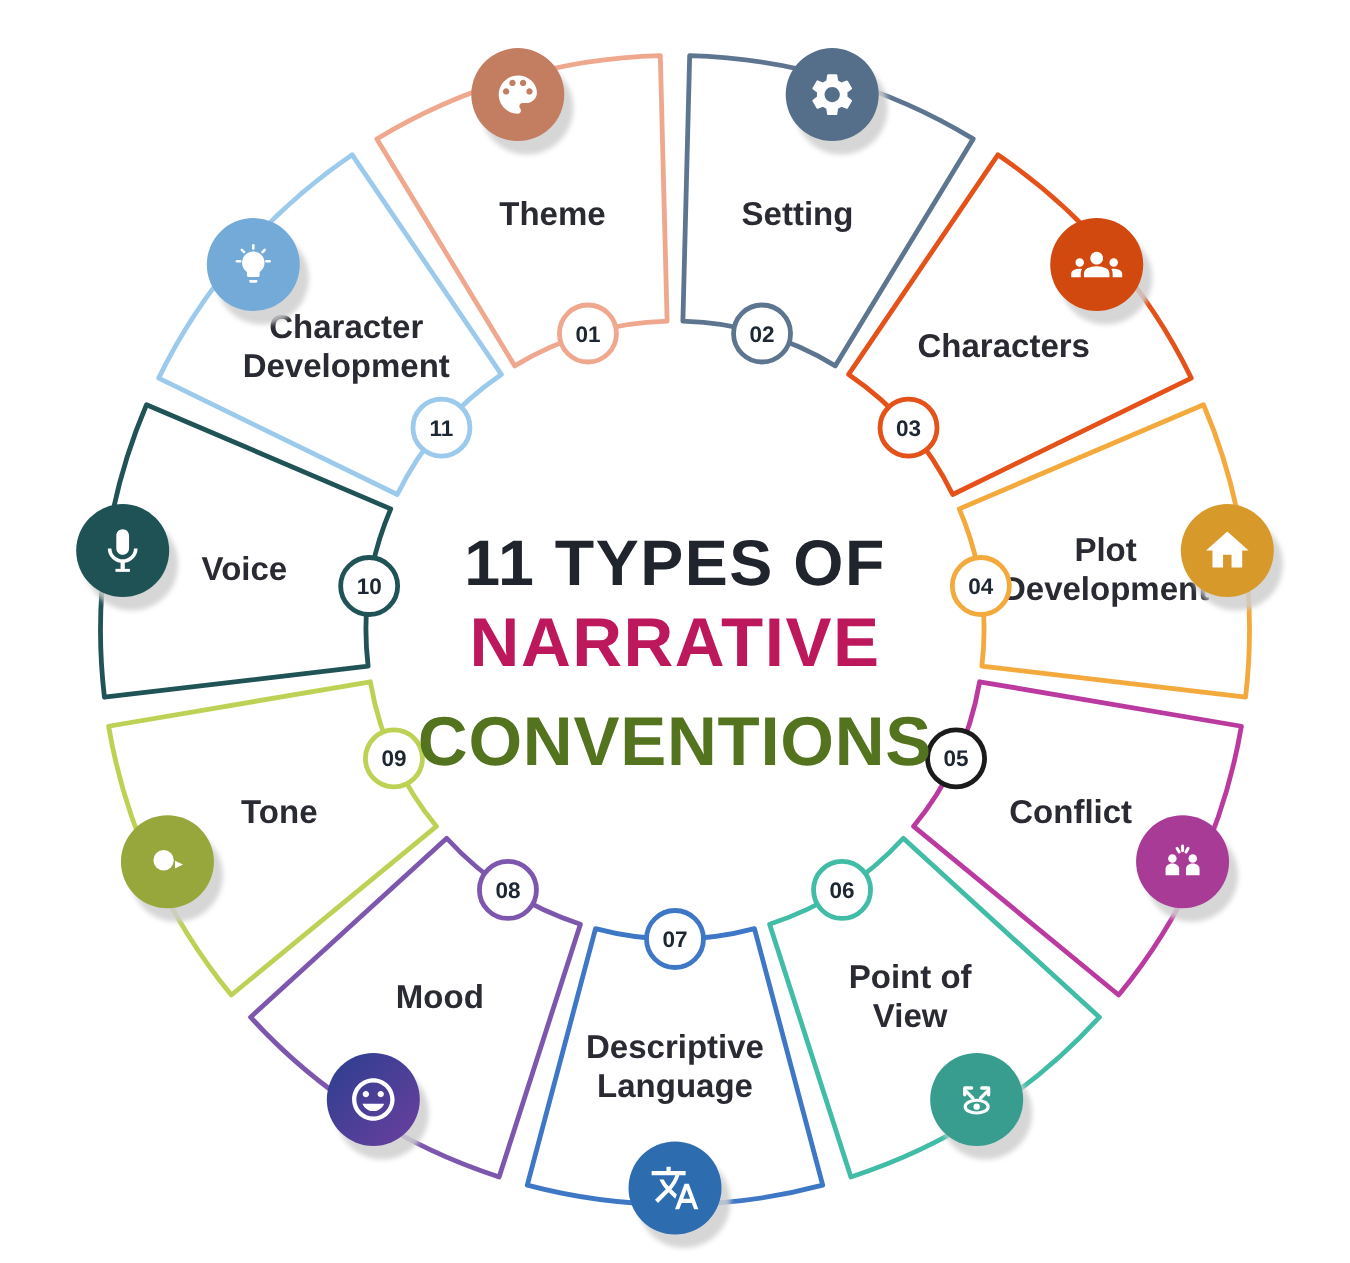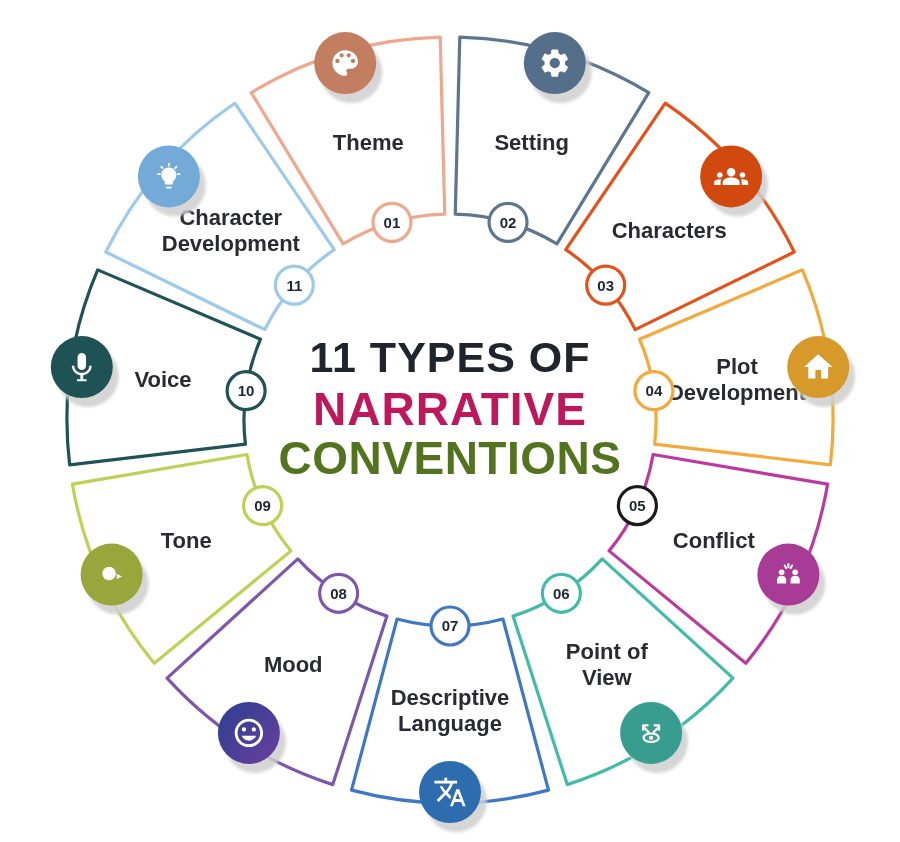--- a/index.html
+++ b/index.html
@@ -2,25 +2,25 @@
 <html><head>
 <meta charset="utf-8">
 <style>
   html,body{margin:0;padding:0;background:#ffffff;}
   .stage{position:relative;width:888px;height:842px;background:#ffffff;overflow:hidden;
          font-family:"Liberation Sans",sans-serif;}
   svg{position:absolute;left:0;top:0;}
   .wedge{fill:#ffffff;stroke-width:3.2;stroke-linejoin:round;}
   .seg-label{font-family:"Liberation Sans",sans-serif;font-weight:bold;font-size:22px;}
   .badge-num{font-family:"Liberation Sans",sans-serif;font-weight:bold;font-size:15px;}
-  .center-title{position:absolute;left:0;top:330px;width:900px;text-align:center;
+  .center-title{position:absolute;left:0;top:349px;width:900px;text-align:center;
                 font-family:"Liberation Sans",sans-serif;font-weight:bold;}
   .center-title .t1{font-size:43px;line-height:55px;letter-spacing:1px;}
   .center-title .t2{font-size:46px;line-height:49px;letter-spacing:1px;}
-  .center-title .t3{font-size:46px;line-height:48px;letter-spacing:0.5px;}
+  .center-title .t3{font-size:46px;line-height:48px;letter-spacing:0.5px;margin-top:17px;}
 </style>
 </head>
 <body>
 
 <div class="stage" style="background: rgb(255, 255, 255);">
   <svg id="wheel-svg" width="900" height="842" viewBox="0 0 900 842">
       <defs>
         <filter id="soft" x="-60%" y="-60%" width="220%" height="220%">
           <feGaussianBlur stdDeviation="1.8"></feGaussianBlur>
         </filter>

